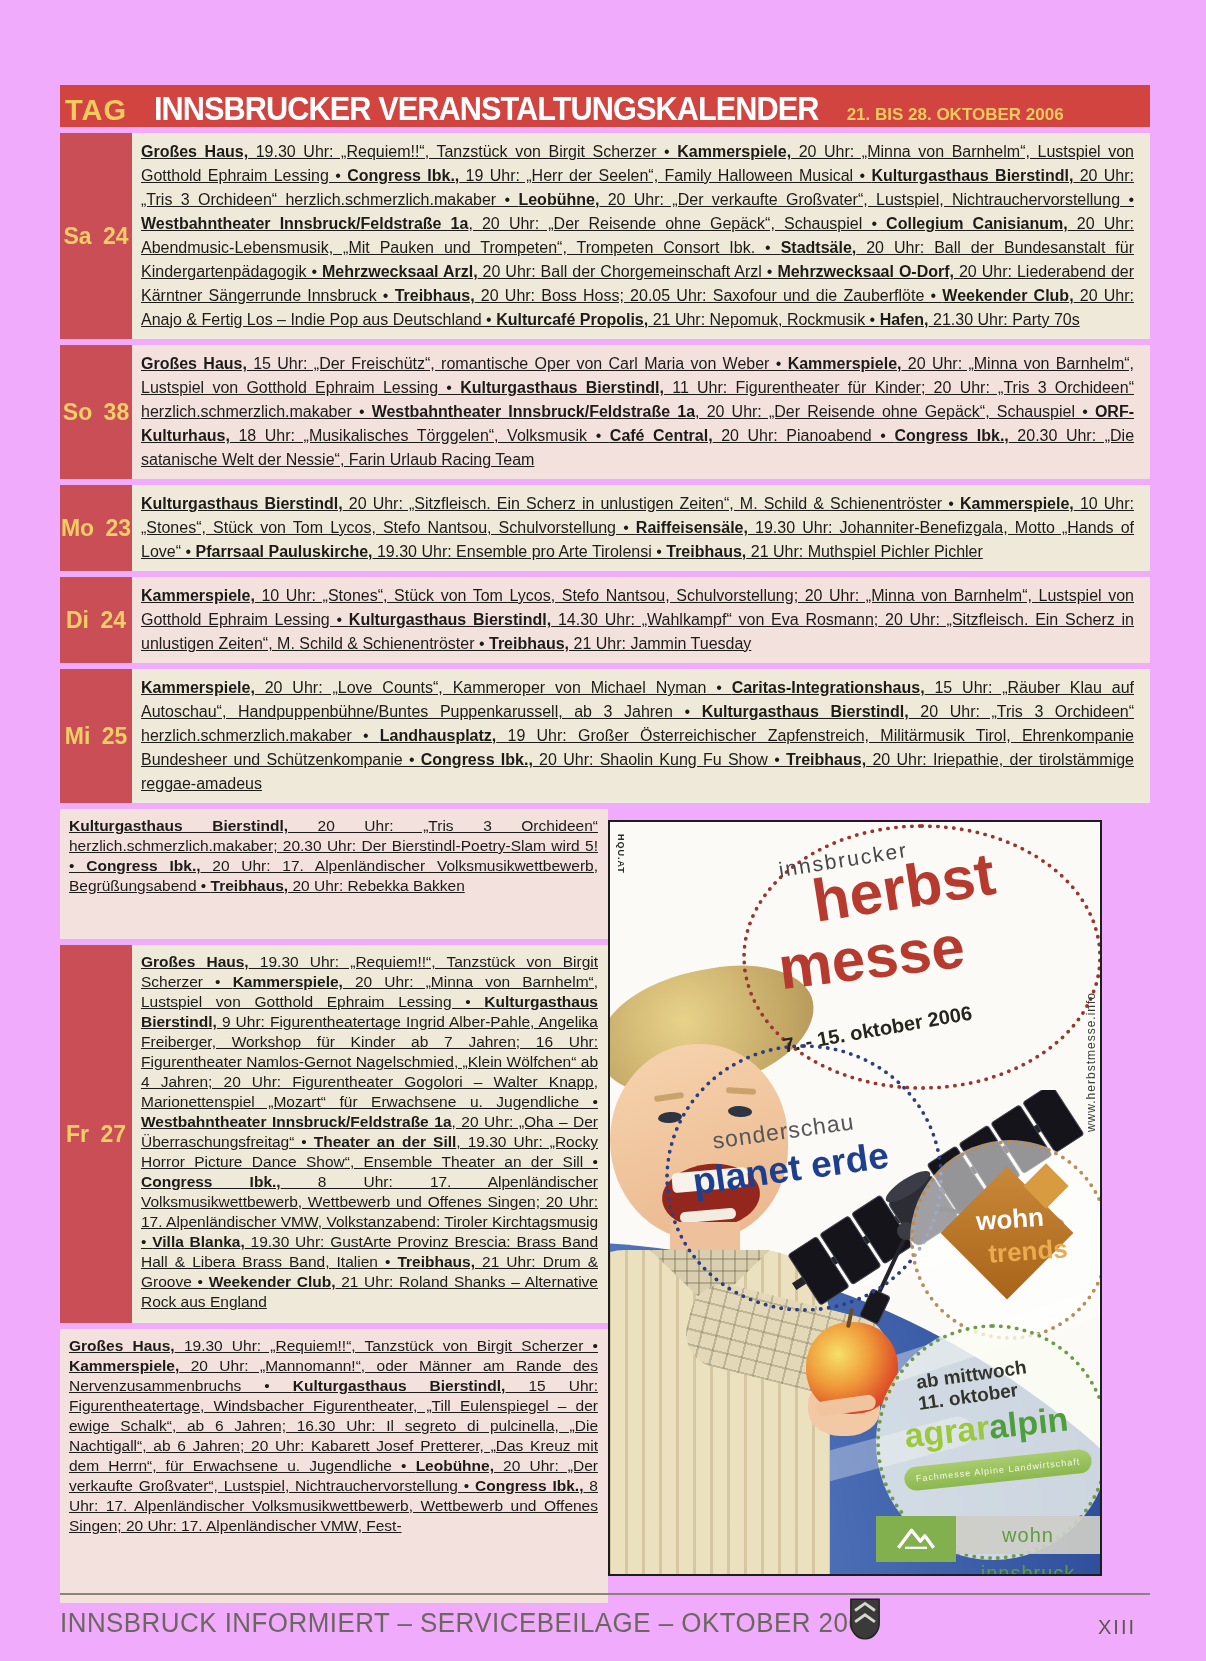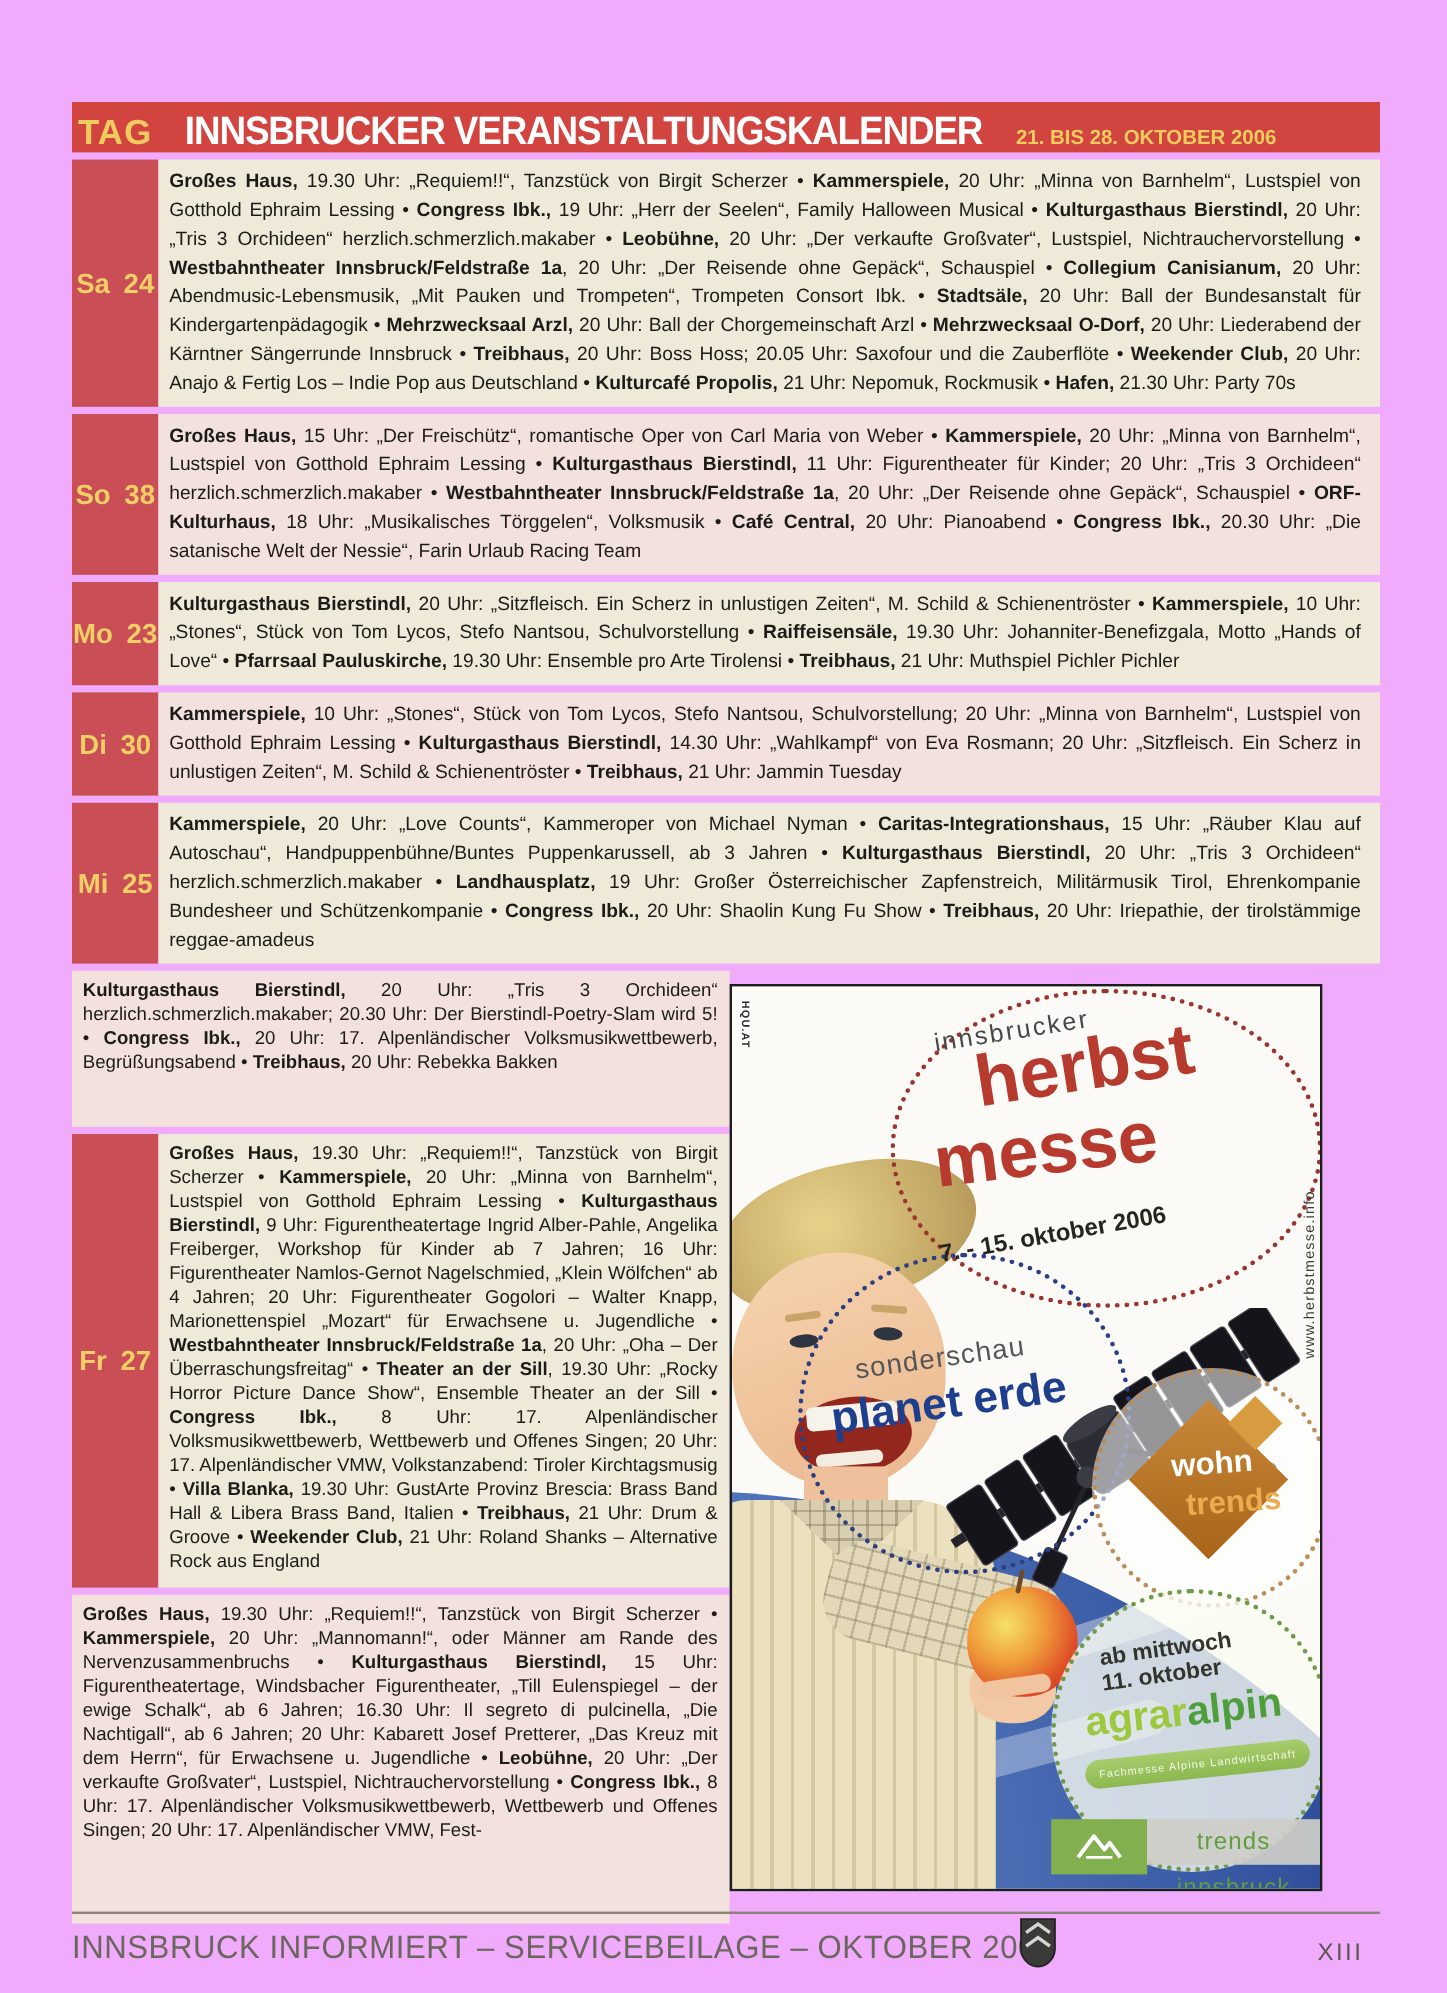--- a/index.html
+++ b/index.html
@@ -11,21 +11,21 @@
   .hdr{display:flex;align-items:baseline;background:#d14440;height:42px;box-sizing:border-box;padding-top:5px;}
   .hdr .tag{color:#f0cc5e;font-weight:bold;font-size:29px;width:72px;flex:0 0 72px;text-align:center;letter-spacing:1px;}
   .hdr .title{color:#ffffff;font-size:33px;font-weight:bold;letter-spacing:-1px;display:inline-block;
               transform:scaleX(.93);transform-origin:left;white-space:nowrap;margin-left:22px;}
   .hdr .dates{color:#f0cc5e;font-size:17px;font-weight:bold;margin-left:-22px;white-space:nowrap;}
 
   
   .row{display:flex;margin-top:6px;}
   .bar{flex:0 0 72px;background:#c94e55;color:#f2cf66;font-weight:bold;font-size:23px;
        display:flex;align-items:center;justify-content:center;word-spacing:5px;}
-  .txt{flex:1;padding:7px 16px 7px 9px;font-size:16px;line-height:24px;text-align:justify;}
+  .txt{flex:1;padding:7px 16px 7px 9px;font-size:16px;line-height:24px;text-align:justify;text-decoration:underline;}
   .row.alt .txt{background:#f3e1de;}
   .row.plain .txt{background:#efe9d9;}
   .r0 .txt{min-height:166px}.r1 .txt{min-height:116px}.r2 .txt{min-height:70px}
   .r3 .txt{min-height:70px}.r4 .txt{min-height:116px}
   .txt b{font-weight:bold;}
 
   
   .lower{display:flex;margin-top:6px;align-items:flex-start;}
   .lcol{flex:0 0 548px;width:548px;}
   .lcol .row{margin-top:0;}
@@ -150,21 +150,21 @@
 
     <section class="row plain r2">
       <div class="bar">
           <span>Mo 23</span>
         </div>
       <div class="txt"><b>Kulturgasthaus Bierstindl,</b> 20 Uhr: „Sitzfleisch. Ein Scherz in unlustigen Zeiten“, M. Schild &amp; Schienentröster • <b>Kammerspiele,</b> 10 Uhr: „Stones“, Stück von Tom Lycos, Stefo Nantsou, Schulvorstellung • <b>Raiffeisensäle,</b> 19.30 Uhr: Johanniter-Benefizgala, Motto „Hands of Love“ • <b>Pfarrsaal Pauluskirche,</b> 19.30 Uhr: Ensemble pro Arte Tirolensi • <b>Treibhaus,</b> 21 Uhr: Muthspiel Pichler Pichler</div>
     </section>
 
     <section class="row alt r3">
       <div class="bar">
-          <span>Di 30</span>
+          <span>Di 24</span>
         </div>
       <div class="txt"><b>Kammerspiele,</b> 10 Uhr: „Stones“, Stück von Tom Lycos, Stefo Nantsou, Schulvorstellung; 20 Uhr: „Minna von Barnhelm“, Lustspiel von Gotthold Ephraim Lessing • <b>Kulturgasthaus Bierstindl,</b> 14.30 Uhr: „Wahlkampf“ von Eva Rosmann; 20 Uhr: „Sitzfleisch. Ein Scherz in unlustigen Zeiten“, M. Schild &amp; Schienentröster • <b>Treibhaus,</b> 21 Uhr: Jammin Tuesday</div>
     </section>
 
     <section class="row plain r4">
       <div class="bar">
           <span>Mi 25</span>
         </div>
       <div class="txt"><b>Kammerspiele,</b> 20 Uhr: „Love Counts“, Kammeroper von Michael Nyman • <b>Caritas-Integrationshaus,</b> 15 Uhr: „Räuber Klau auf Autoschau“, Handpuppenbühne/Buntes Puppenkarussell, ab 3 Jahren • <b>Kulturgasthaus Bierstindl,</b> 20 Uhr: „Tris 3 Orchideen“ herzlich.schmerzlich.makaber • <b>Landhausplatz,</b> 19 Uhr: Großer Österreichischer Zapfenstreich, Militärmusik Tirol, Ehrenkompanie Bundesheer und Schützenkompanie • <b>Congress Ibk.,</b> 20 Uhr: Shaolin Kung Fu Show • <b>Treibhaus,</b> 20 Uhr: Iriepathie, der tirolstämmige reggae-amadeus</div>
     </section>
@@ -263,21 +263,21 @@
         <div class="abs agr-pre2">11. oktober</div>
         <div class="abs agr-name"><span class="g1">agrar</span><span class="g2">alpin</span></div>
         <div class="abs agr-banner">Fachmesse Alpine Landwirtschaft</div>
 
         <div class="abs mi-green">
           <svg viewBox="0 0 40 24" width="44" height="28">
             <path d="M4 20 L16 4 L24 14 L28 9 L36 20" fill="none" stroke="#ffffff" stroke-width="3" stroke-linejoin="round"></path>
             <path d="M10 20 h20" stroke="#ffffff" stroke-width="2"></path>
           </svg>
         </div>
-        <div class="abs mi-gray">trends innsbruck</div>
+        <div class="abs mi-gray">wohn innsbruck</div>
 
         <div class="abs vtext" style="left:6px;top:12px;">HQU.AT</div>
         <div class="abs vtext2" style="right:2px;top:170px;">www.herbstmesse.info</div>
       </aside>
     </div>
 
   </div>
 
   <div class="foot-line"></div>
   <div class="foot-text">INNSBRUCK INFORMIERT – SERVICEBEILAGE – OKTOBER 2006</div>

